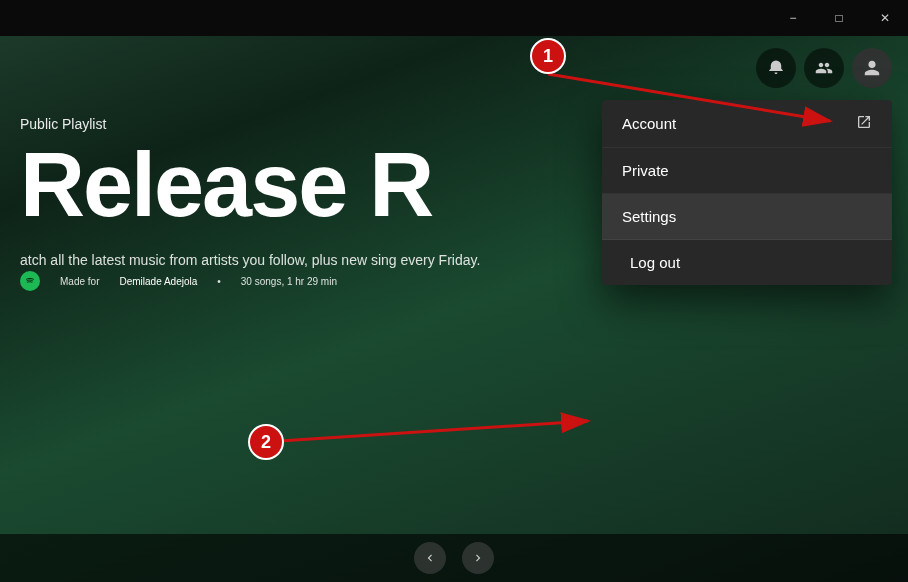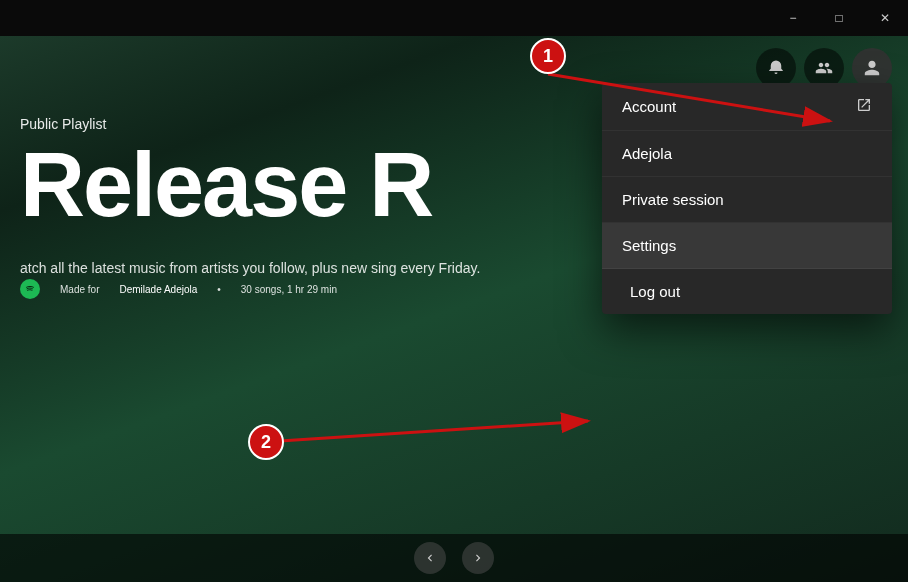--- a/index.html
+++ b/index.html
@@ -108,21 +108,21 @@
       font-weight: 400;
       margin-bottom: 8px;
       opacity: 0.9;
     }
 
     .big-title {
       color: #fff;
       font-size: 90px;
       font-weight: 900;
       line-height: 1;
-      margin-bottom: 28px;
+      margin-bottom: 20px;
       letter-spacing: -2px;
     }
 
     .description {
       color: rgba(255,255,255,0.85);
       font-size: 14px;
       line-height: 1.5;
       max-width: 520px;
     }
 
@@ -146,21 +146,21 @@
     }
 
     .bold-name {
       font-weight: 400;
       color: #fff;
     }
 
     
     .dropdown-menu {
       position: absolute;
-      top: 47px;
+      top: 64px;
       right: 16px;
       width: 290px;
       background: #282828;
       border-radius: 4px;
       z-index: 200;
       box-shadow: 0 16px 40px rgba(0,0,0,0.6);
       overflow: hidden;
     }
 
     .menu-item {
@@ -298,26 +298,23 @@
     <div class="menu-item">
       <span>Account</span>
       <span class="external-icon">
         <svg width="16" height="16" viewBox="0 0 24 24" fill="#ccc">
           <path d="M19 19H5V5h7V3H5a2 2 0 0 0-2 2v14a2 2 0 0 0 2 2h14a2 2 0 0 0 2-2v-7h-2v7zM14 3v2h3.59l-9.83 9.83 1.41 1.41L19 6.41V10h2V3h-7z"></path>
         </svg>
       </span>
     </div>
 
     <div class="menu-item">
-      <span>Adejola</span>
-    </div>
-
-    <div class="menu-item">
-      <span>Private session</span>
-    </div>
+      <span>Private</span>
+    </div>
+
 
     <div class="menu-item highlighted">
       <span>Settings</span>
     </div>
 
     <div class="menu-item">
       <span>Log out</span>
     </div>
   </div>
 

